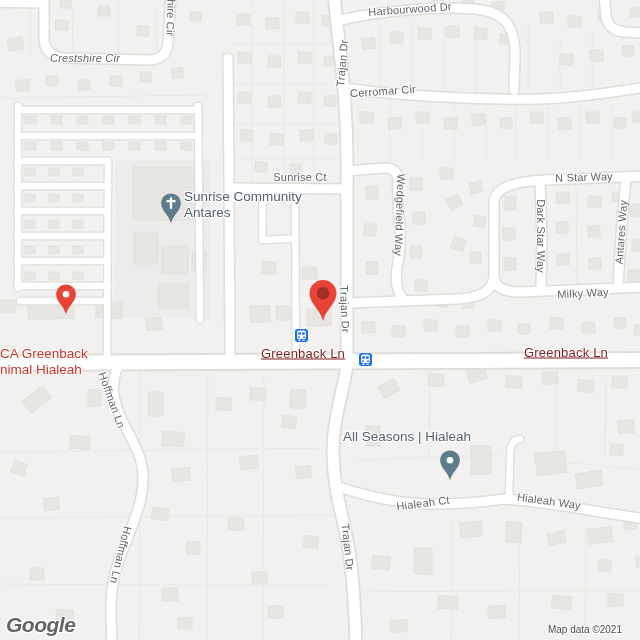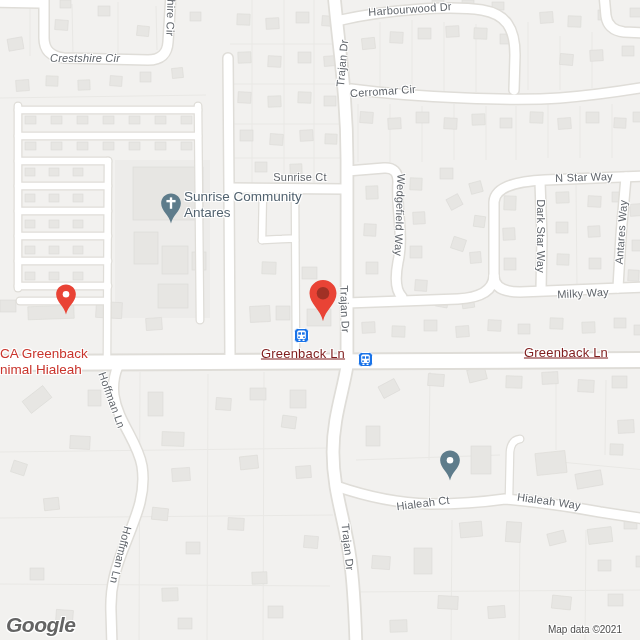--- a/index.html
+++ b/index.html
@@ -364,20 +364,23 @@
   <div class="rl" style="left:549px;top:501px;--r:8deg;">Hialeah Way</div>
 
   <div class="poi halo" style="left:184px;top:189px;">
     <div>Sunrise Community</div>
     <div>Antares</div>
   </div>
   <div class="poi red halo" style="left:0px;top:318px;margin-top:28px;">
     <div>CA Greenback</div>
     <div>nimal Hialeah</div>
   </div>
+  <div class="poi center halo" style="left:407px;top:429px;">
+    <div>All Seasons | Hialeah</div>
+  </div>
 
   <div class="marker" style="left:308px;top:279px;width:30px;height:43px;">
     <svg width="30" height="43" viewBox="0 0 24 34">
       <path d="M12 33.5 C10.3 24.5 1.2 19.6 1.2 11.2 C1.2 5.2 6 .5 12 .5 C18 .5 22.8 5.2 22.8 11.2 C22.8 19.6 13.7 24.5 12 33.5 Z" fill="var(--pin-red,#e94335)"></path>
       <circle cx="12" cy="11.2" r="5" fill="var(--pin-red-dark,#8f2d22)" opacity=".8"></circle>
     </svg>
   </div>
 
   <div class="marker" style="left:55px;top:284px;width:22px;height:31px;">
     <svg width="22" height="31" viewBox="0 0 24 34">

